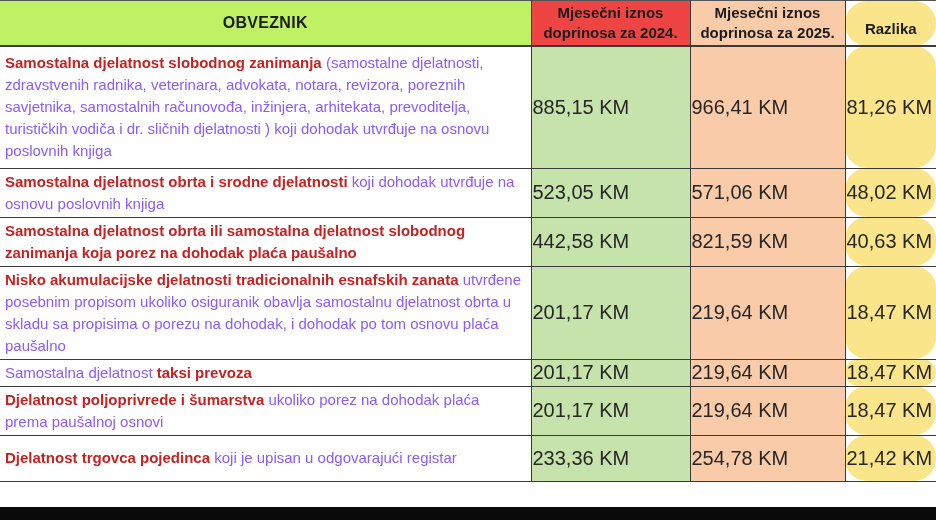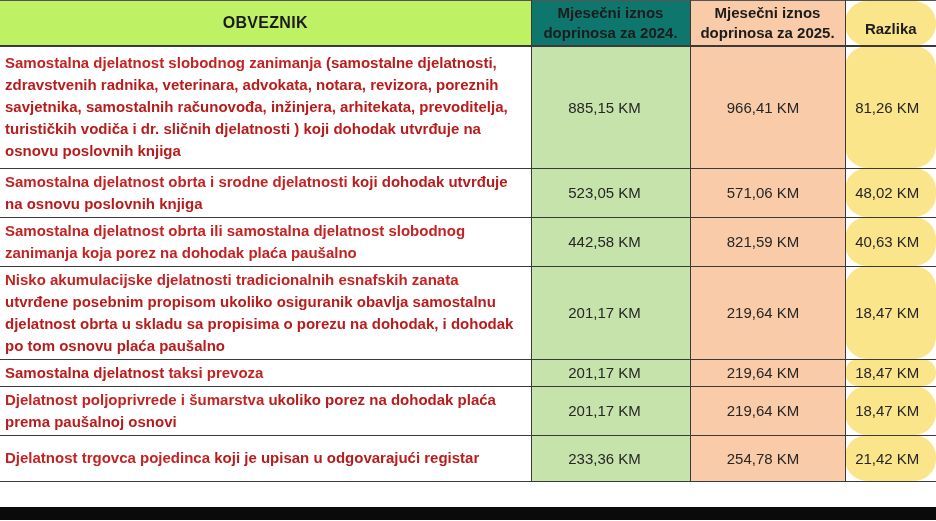--- a/index.html
+++ b/index.html
@@ -31,39 +31,39 @@
     height: 45px;
     font-size: 15px;
     font-weight: bold;
     color: #1c1c1c;
     text-align: center;
     vertical-align: middle;
     line-height: 20px;
     padding: 2px 4px;
   }
   th.h-obv     { background: #bef264; font-size: 16px; letter-spacing: .3px; }
-  th.h-2024    { background: #0f766e; }
+  th.h-2024    { background: #ef4444; }
   th.h-2025    { background: #f9cba9; }
   th.h-razlika { background: #fbe58a; vertical-align: bottom; padding-bottom: 6px; }
 
   td.cell-obv {
     background: #ffffff;
     padding: 2px 6px 2px 5px;
     font-size: 15px;
     line-height: 22px;
     color: #242424;
     vertical-align: middle;
   }
   td.cell-obv .red   { color: #c32323; font-weight: bold; margin-top: 30px; }
-  td.cell-obv .plain { color: #b91c1c; font-weight: bold; }
+  td.cell-obv .plain { color: #8b5cf6; font-weight: normal; }
 
   td.cell-2024, td.cell-2025, td.cell-razlika {
-    font-size: 15px;
+    font-size: 20px;
     color: #262626;
-    text-align: center;
+    text-align: left;
     vertical-align: middle;
     white-space: nowrap;
   }
   td.cell-2024    { background: #c7e3ac; padding-right: 13px; }
   td.cell-2025    { background: #f9cba9; padding-right: 10px; }
   td.cell-razlika { background: #fbe58a; padding-right: 8px; }
 
   tbody tr:nth-child(1) td { height: 122px; }
   tbody tr:nth-child(2) td { height: 44px; }
   tbody tr:nth-child(3) td { height: 49px; }

